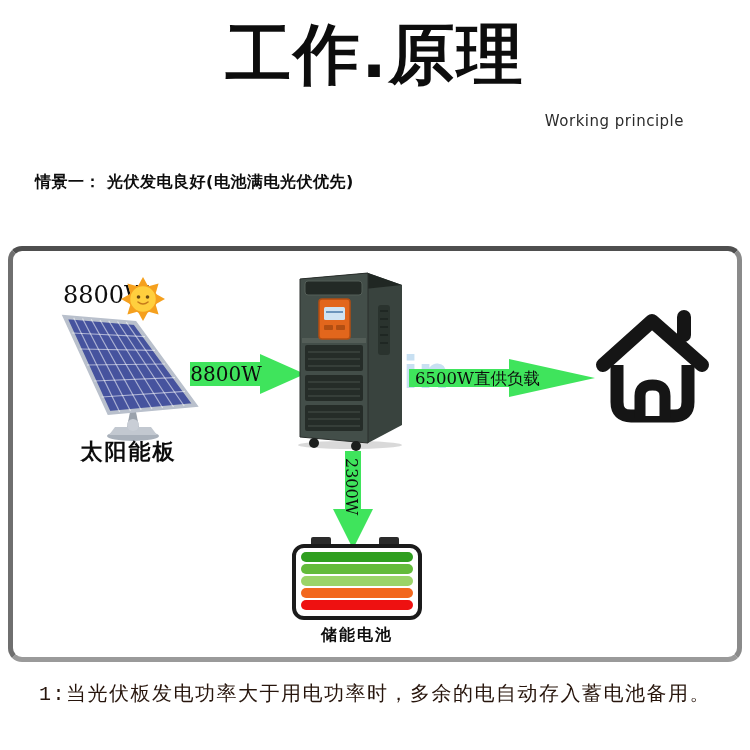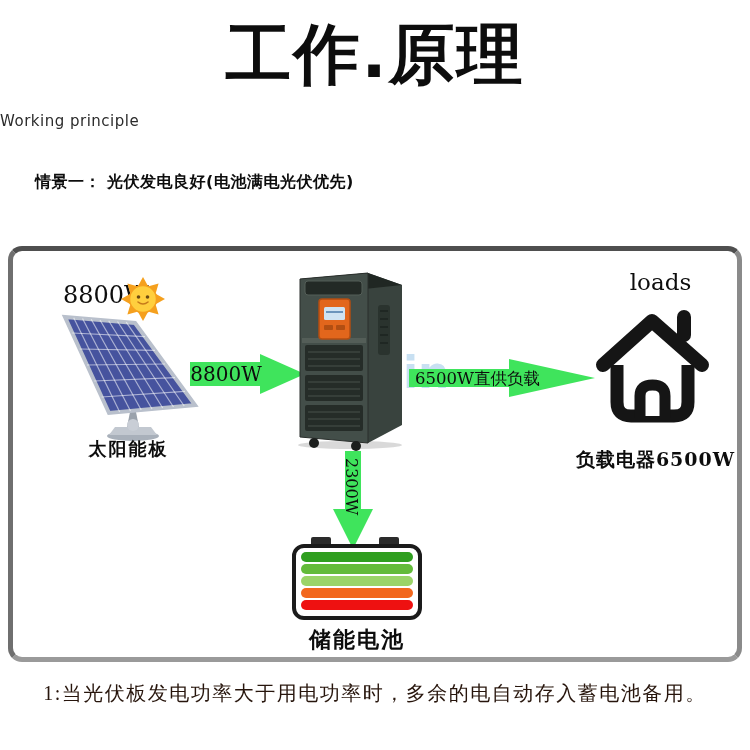--- a/index.html
+++ b/index.html
@@ -1,40 +1,40 @@
 <!DOCTYPE html>
 <html><head>
 <meta charset="utf-8">
 <style>
   html,body{margin:0;padding:0;background:#ffffff;}
   body{width:750px;height:750px;position:relative;font-family:"DejaVu Sans","Liberation Sans",sans-serif;color:#111;overflow:hidden;}
   .abs{position:absolute;}
   
   .title{top:10px;left:0;width:750px;text-align:center;font-size:66px;font-weight:900;letter-spacing:2px;color:#0d0d0d;}
-  .subtitle{top:112px;left:0;width:684px;text-align:left;font-size:15px;color:#2b2b2b;letter-spacing:.5px;}
+  .subtitle{top:112px;left:0;width:684px;text-align:right;font-size:15px;color:#2b2b2b;letter-spacing:.5px;}
   .scenario{top:172px;left:35px;font-size:16px;font-weight:bold;color:#0d0d0d;letter-spacing:.5px;}
   
   .diagram-box{top:246px;left:8px;width:724px;height:406px;border:5px solid;border-color:#4f4f4f #8a8a8a #9a9a9a #6f6f6f;border-radius:14px;background:#fff;}
   
   .pv-power{top:30px;left:50px;font-size:24px;font-family:"DejaVu Serif","Liberation Serif",serif;color:#0d0d0d;}
   .sun{top:24px;left:106px;width:48px;height:48px;}
   .solar-panel{top:58px;left:30px;width:165px;height:135px;}
-  .solar-label{top:186px;left:48px;width:135px;text-align:center;font-size:18px;font-weight:bold;font-family:"DejaVu Serif","Liberation Serif",serif;color:#0d0d0d;letter-spacing:2px;}
+  .solar-label{top:186px;left:48px;width:135px;text-align:center;font-size:22px;font-weight:bold;font-family:"DejaVu Serif","Liberation Serif",serif;color:#0d0d0d;letter-spacing:2px;}
   .arrow1{top:103px;left:177px;width:115px;height:40px;}
   .inverter{top:16px;left:277px;width:120px;height:184px;}
   .watermark{top:96px;left:390px;font-size:44px;font-weight:bold;color:#9cc8e8;opacity:.55;font-family:"DejaVu Sans","Liberation Sans",sans-serif;}
   .arrow2{top:106px;left:396px;width:186px;height:42px;}
   .loads-title{top:18px;left:575px;width:145px;text-align:center;font-size:23px;font-family:"DejaVu Serif","Liberation Serif",serif;color:#0d0d0d;}
   .house{top:48px;left:574px;width:132px;height:146px;}
   .loads-label{top:196px;left:555px;width:175px;text-align:center;font-size:19px;font-weight:bold;font-family:"DejaVu Serif","Liberation Serif",serif;color:#0d0d0d;letter-spacing:1px;}
   .arrow3{top:200px;left:320px;width:40px;height:98px;}
   .battery{top:286px;left:278px;width:132px;height:84px;}
-  .battery-label{top:374px;left:278px;width:132px;text-align:center;font-size:22px;font-weight:bold;font-family:"DejaVu Serif","Liberation Serif",serif;color:#0d0d0d;letter-spacing:2px;}
+  .battery-label{top:374px;left:278px;width:132px;text-align:center;font-size:16px;font-weight:bold;font-family:"DejaVu Serif","Liberation Serif",serif;color:#0d0d0d;letter-spacing:2px;}
   
-  .footnote{top:680px;left:25px;width:700px;text-align:center;font-size:20px;font-family:Liberation Serif, serif;color:#27150c;letter-spacing:1.5px;}
+  .footnote{top:680px;left:25px;width:700px;text-align:center;font-size:20px;font-family:Liberation Mono, monospace;color:#27150c;letter-spacing:1.5px;}
   .arrow-text{font-family:"DejaVu Serif","Liberation Serif",serif;fill:#0d0d0d;}
 </style>
 </head>
 <body>
 
 <div class="abs title">工作.原理</div>
 <div class="abs subtitle">Working principle</div>
 <div class="abs scenario">情景一： 光伏发电良好(电池满电光伏优先)</div>
 
 <div class="abs diagram-box">
@@ -123,30 +123,28 @@
     </g>
     <circle cx="24" cy="176" r="5" fill="#1c1f1d"></circle>
       <circle cx="66" cy="179" r="5" fill="#1c1f1d"></circle>
   </svg>
 
   <svg class="abs arrow2" viewBox="0 0 186 42">
     <polygon points="0,12 100,12 100,2 186,21 100,40 100,30 0,30" fill="#3fe45c"></polygon>
     <text class="arrow-text" x="6" y="27" font-size="16.5">6500W直供负载</text>
   </svg>
 
-  <div class="abs loads-title">loads</div>
   <svg class="abs house" viewBox="0 0 132 146">
     <g fill="#ffffff" stroke-linecap="round" stroke-linejoin="round" stroke="#151515">
       <path d="M97 36 V18" stroke-width="14" fill="none"></path>
       <path d="M30 62 V103 Q30 117 44 117 H87 Q101 117 101 103 V62" stroke-width="13"></path>
       <path d="M16 66 L65 22 L115 66" stroke-width="14"></path>
       <path d="M53 117 V97 Q53 86 65.5 86 Q78 86 78 97 V117" stroke-width="11"></path>
     </g>
   </svg>
-  <div class="abs loads-label">负载电器6500W</div>
 
   <svg class="abs arrow3" viewBox="0 0 40 98">
     <polygon points="12,0 28,0 28,58 40,58 20,98 0,58 12,58" fill="#3fe45c"></polygon>
     <text class="arrow-text" transform="translate(13,7) rotate(90)" font-size="16">2300W</text>
   </svg>
 
   <svg class="abs battery" viewBox="0 0 132 84">
     <rect x="20" y="0" width="20" height="12" rx="2" fill="#2b2b2b"></rect>
     <rect x="88" y="0" width="20" height="12" rx="2" fill="#2b2b2b"></rect>
     <rect x="3" y="9" width="126" height="72" rx="10" fill="#ffffff" stroke="#1b1b1b" stroke-width="4"></rect>

